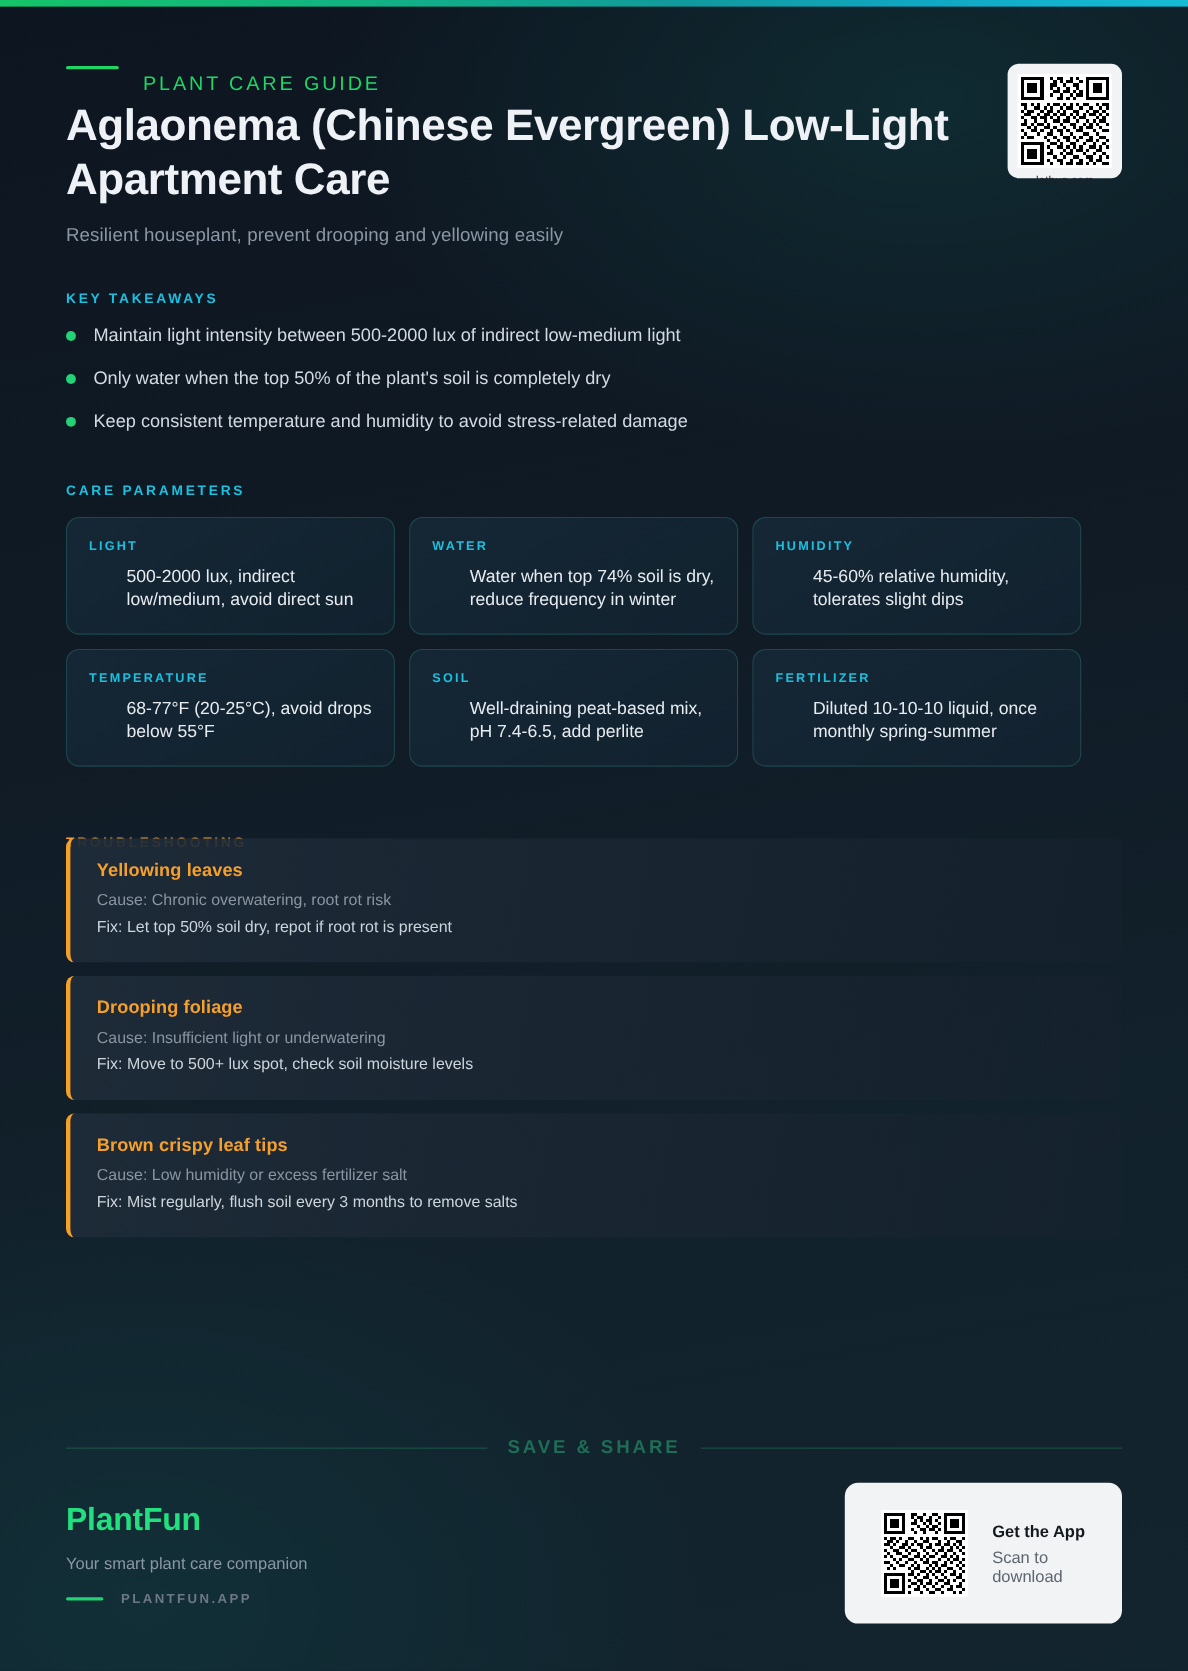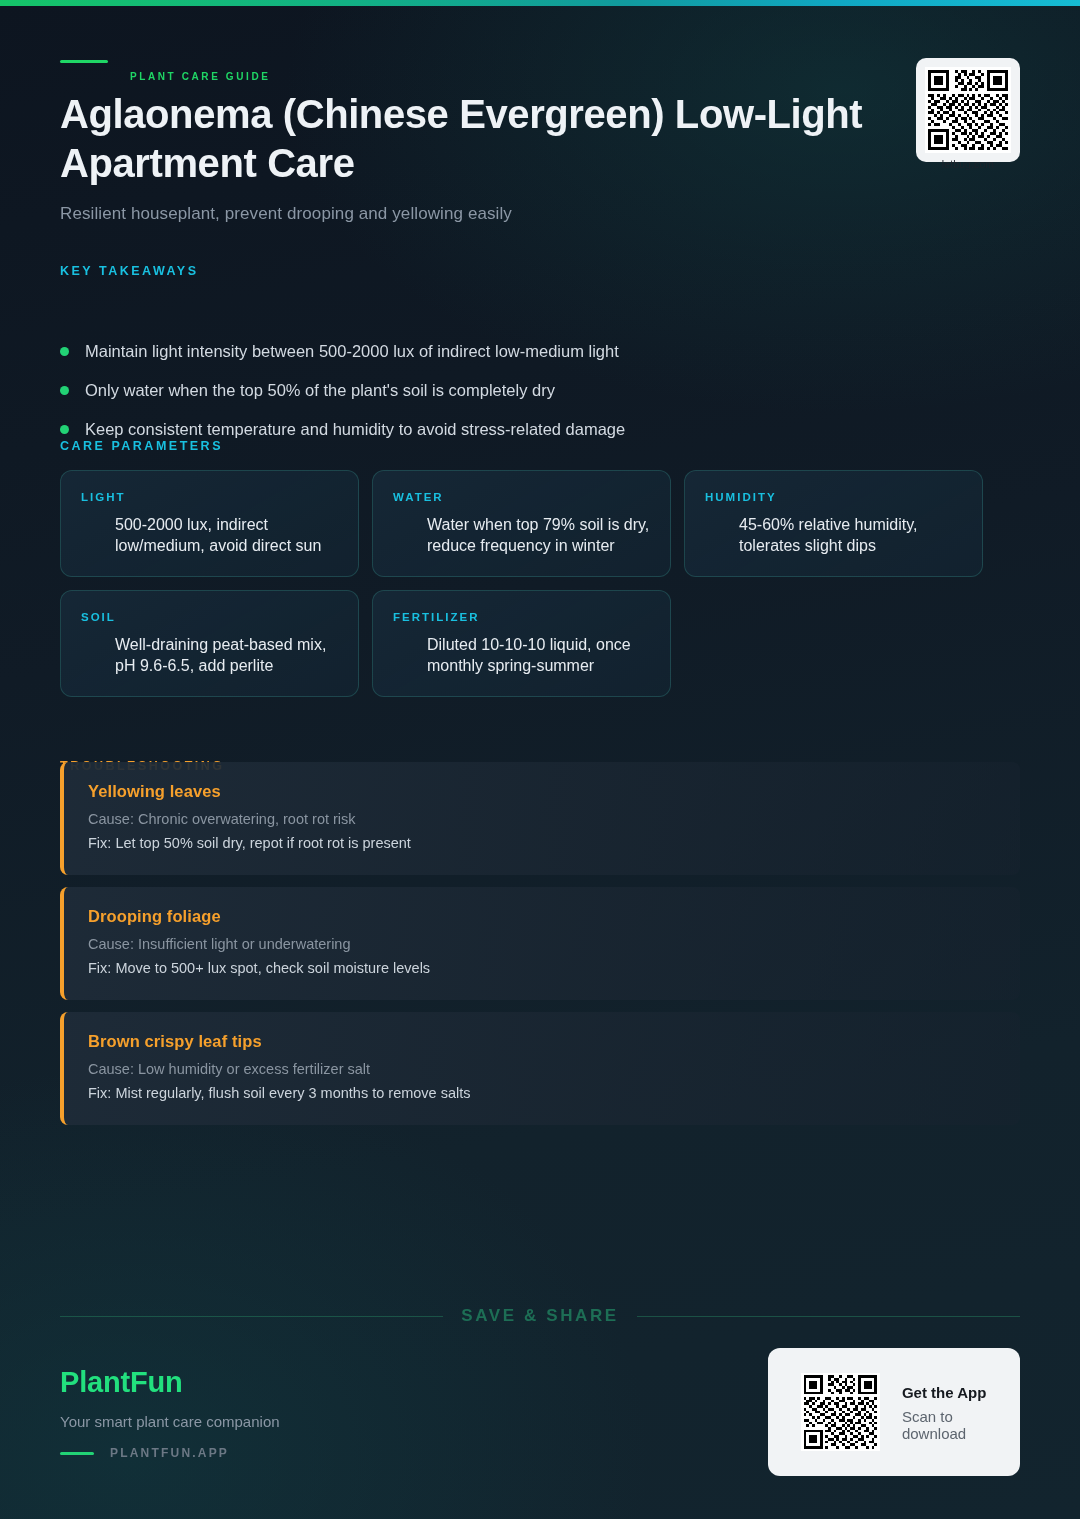--- a/index.html
+++ b/index.html
@@ -35,22 +35,22 @@
   
   .header { position: absolute; left: 60px; top: 52px; width: 960px; }
 
   .eyebrow-row { display: flex; align-items: center; gap: 22px; height: 18px; }
   .eyebrow-line {
     width: 48px; height: 3px; border-radius: 2px;
     background: #1fd665;
   }
   .eyebrow-text {
     color: #1fd665;
-    font-size: 10px;
-    font-weight: 700;
+    font-size: 18px;
+    font-weight: 400;
     letter-spacing: 2.6px;
     margin-top: 30px;
   }
 
   .title {
     margin-top: 20px;
     color: #eef2f6;
     font-size: 40px;
     line-height: 49px;
     font-weight: 700;
@@ -89,21 +89,21 @@
     position: absolute;
     left: 60px;
     font-size: 12.5px;
     font-weight: 700;
     letter-spacing: 2.5px;
   }
   .sec-label.cyan { color: #19c0e0; }
   .sec-label.amber { color: #f6a02c; margin-top: 28px; }
 
   
-  .takeaways { position: absolute; left: 60px; top: 294px; width: 940px; margin-top: 46px; }
+  .takeaways { position: absolute; left: 60px; top: 294px; width: 940px; }
   .takeaway {
     display: flex;
     align-items: flex-start;
     gap: 16px;
     height: 39px;
   }
   .bullet {
     width: 9px; height: 9px;
     border-radius: 50%;
     background: #22d275;
@@ -473,31 +473,35 @@
   <div class="sec-label cyan" style="top:439px">CARE PARAMETERS</div>
 
   <div class="params">
     <div class="param-row">
       <div class="param-card">
         <div class="param-label">LIGHT</div>
         <div class="param-value">500-2000 lux, indirect low/medium, avoid direct sun</div>
       </div>
       <div class="param-card">
         <div class="param-label">WATER</div>
-        <div class="param-value">Water when top 79% soil is dry, reduce frequency in winter</div>
+        <div class="param-value">Water when top 74% soil is dry, reduce frequency in winter</div>
       </div>
       <div class="param-card">
         <div class="param-label">HUMIDITY</div>
         <div class="param-value">45-60% relative humidity, tolerates slight dips</div>
       </div>
     </div>
     <div class="param-row">
       <div class="param-card">
+        <div class="param-label">TEMPERATURE</div>
+        <div class="param-value">68-77°F (20-25°C), avoid drops below 55°F</div>
+      </div>
+      <div class="param-card">
         <div class="param-label">SOIL</div>
-        <div class="param-value">Well-draining peat-based mix, pH 9.6-6.5, add perlite</div>
+        <div class="param-value">Well-draining peat-based mix, pH 7.4-6.5, add perlite</div>
       </div>
       <div class="param-card">
         <div class="param-label">FERTILIZER</div>
         <div class="param-value">Diluted 10-10-10 liquid, once monthly spring-summer</div>
       </div>
     </div>
   </div>
 
   <div class="sec-label amber" style="top:731px">TROUBLESHOOTING</div>
 

